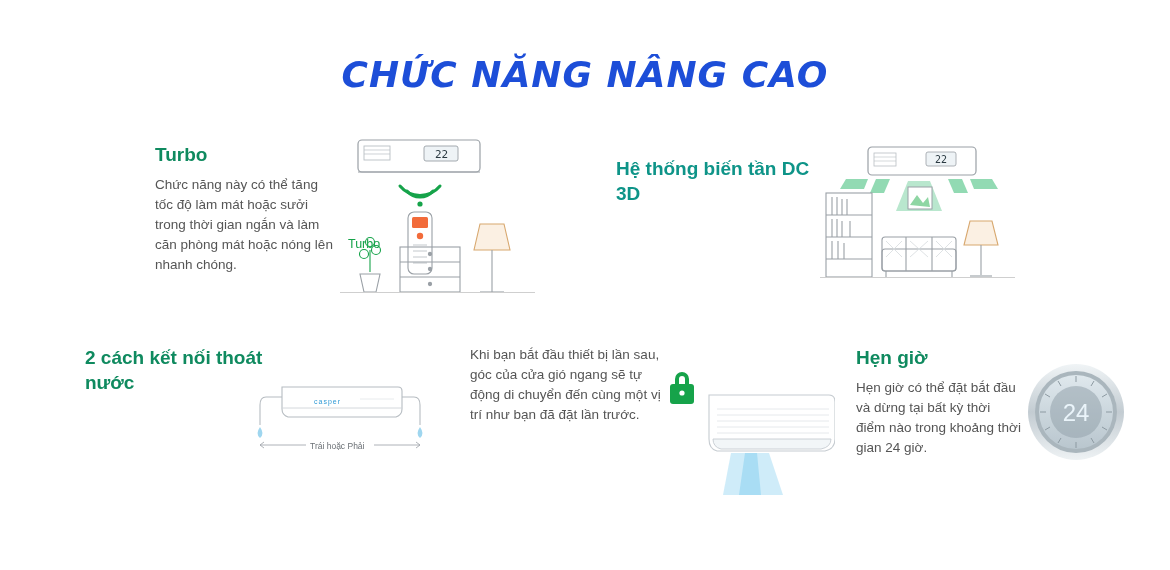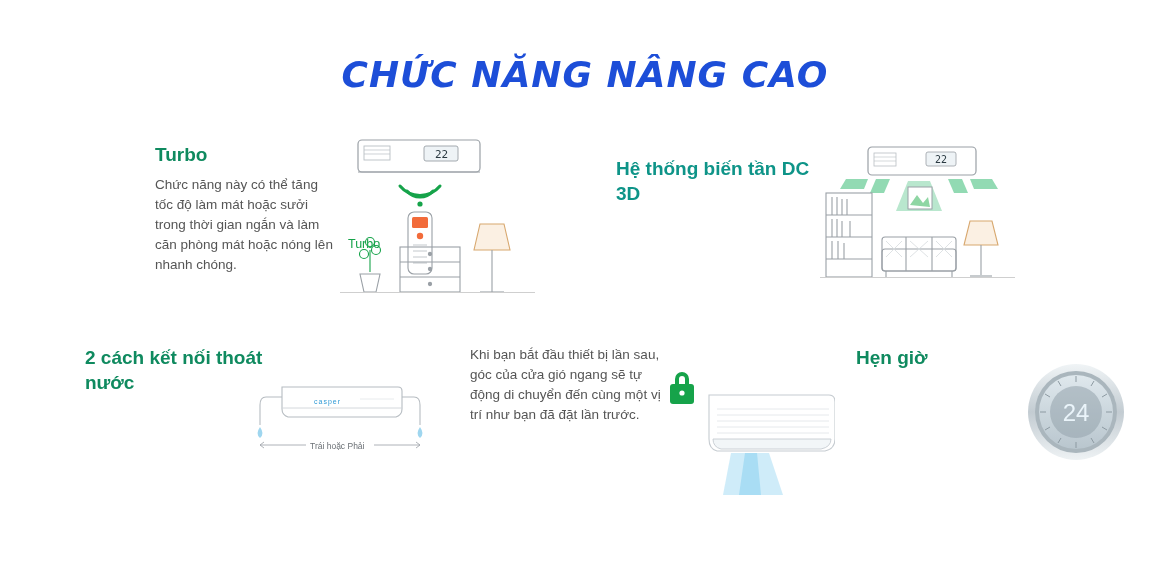--- a/index.html
+++ b/index.html
@@ -260,20 +260,21 @@
     </g>
     <g>
       <path d="M66 88 L58 130 L118 130 L104 88 Z" fill="#bfe6f7" opacity="0.75"></path>
       <path d="M80 88 L74 130 L96 130 L92 88 Z" fill="#9fd9f2" opacity="0.8"></path>
     </g>
   </svg>
 </div>
 
 <div class="feature" id="feature-timer">
   <div class="feature-title">Hẹn giờ</div>
+  <div class="feature-body">Hẹn giờ có thể đặt bắt đầu và dừng tại bất kỳ thời điểm nào trong khoảng thời gian 24 giờ.</div>
 </div>
 
 <div class="art" id="art-timer">
   <svg width="100" height="100" viewBox="0 0 100 100">
     <defs>
       <linearGradient id="ringGrad" x1="0" y1="0" x2="0" y2="1">
         <stop offset="0%" stop-color="#f0f4f6"></stop>
         <stop offset="50%" stop-color="#c3ccd2"></stop>
         <stop offset="100%" stop-color="#eef2f4"></stop>
       </linearGradient>

